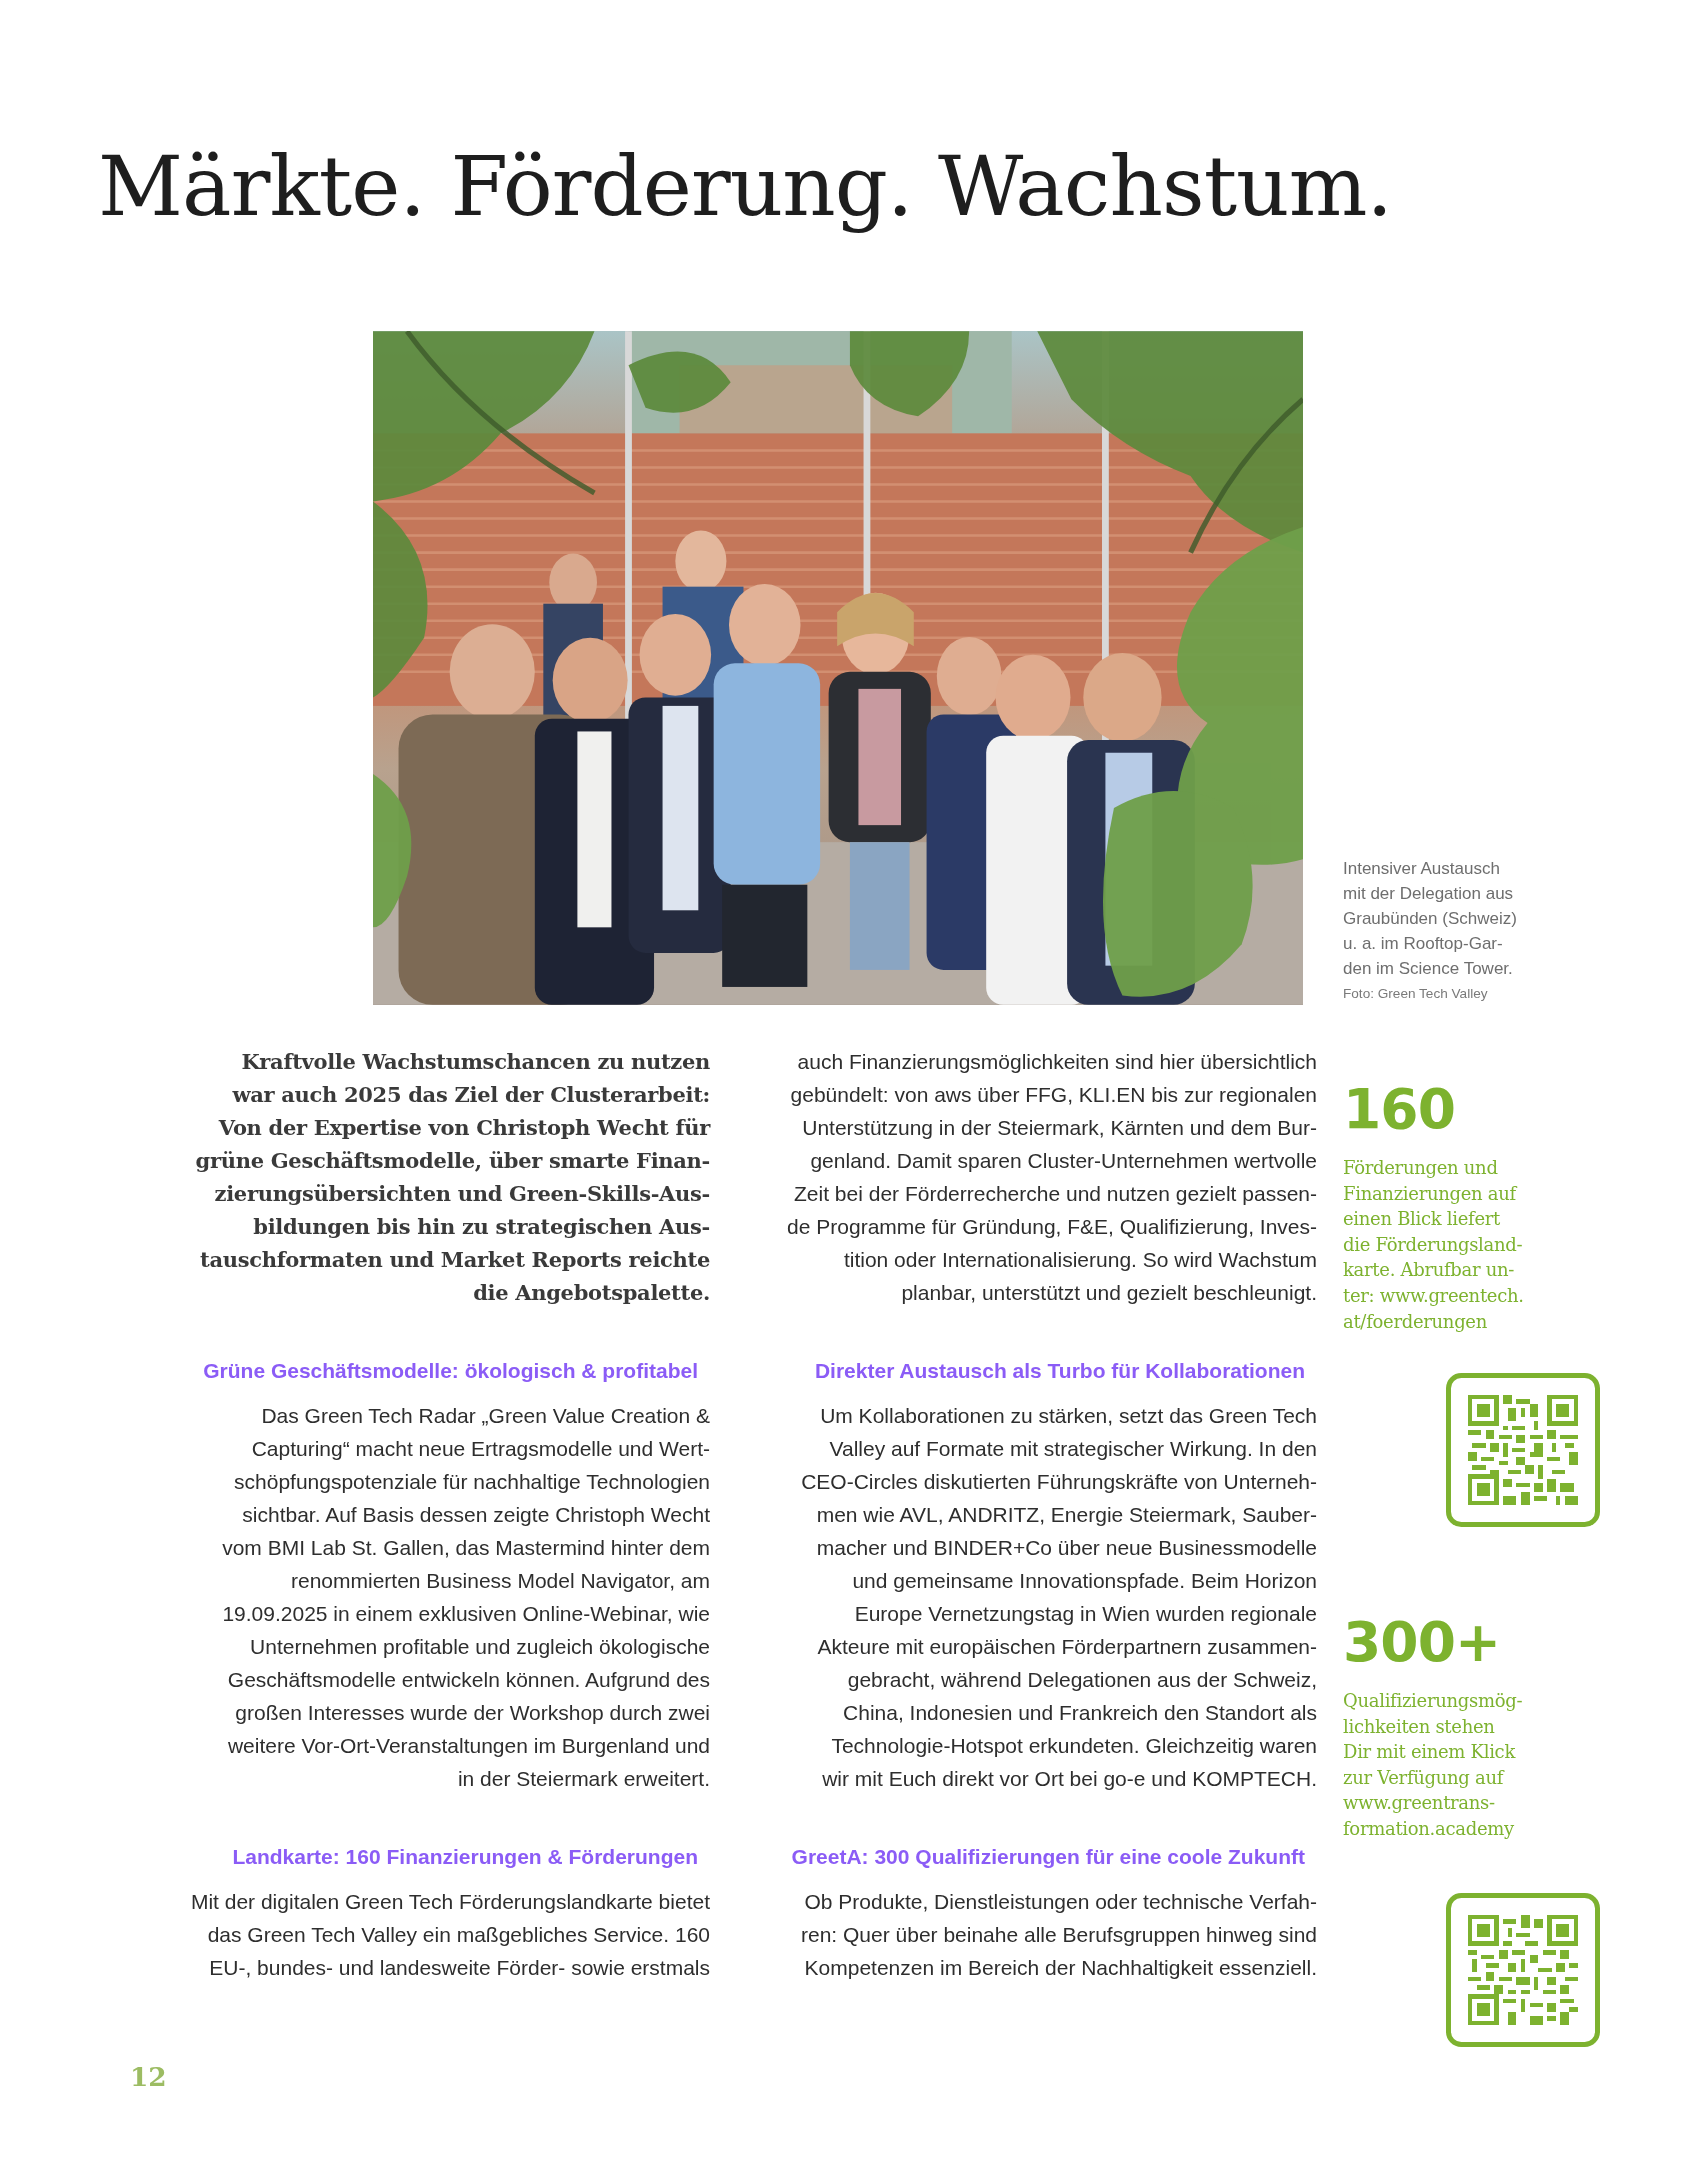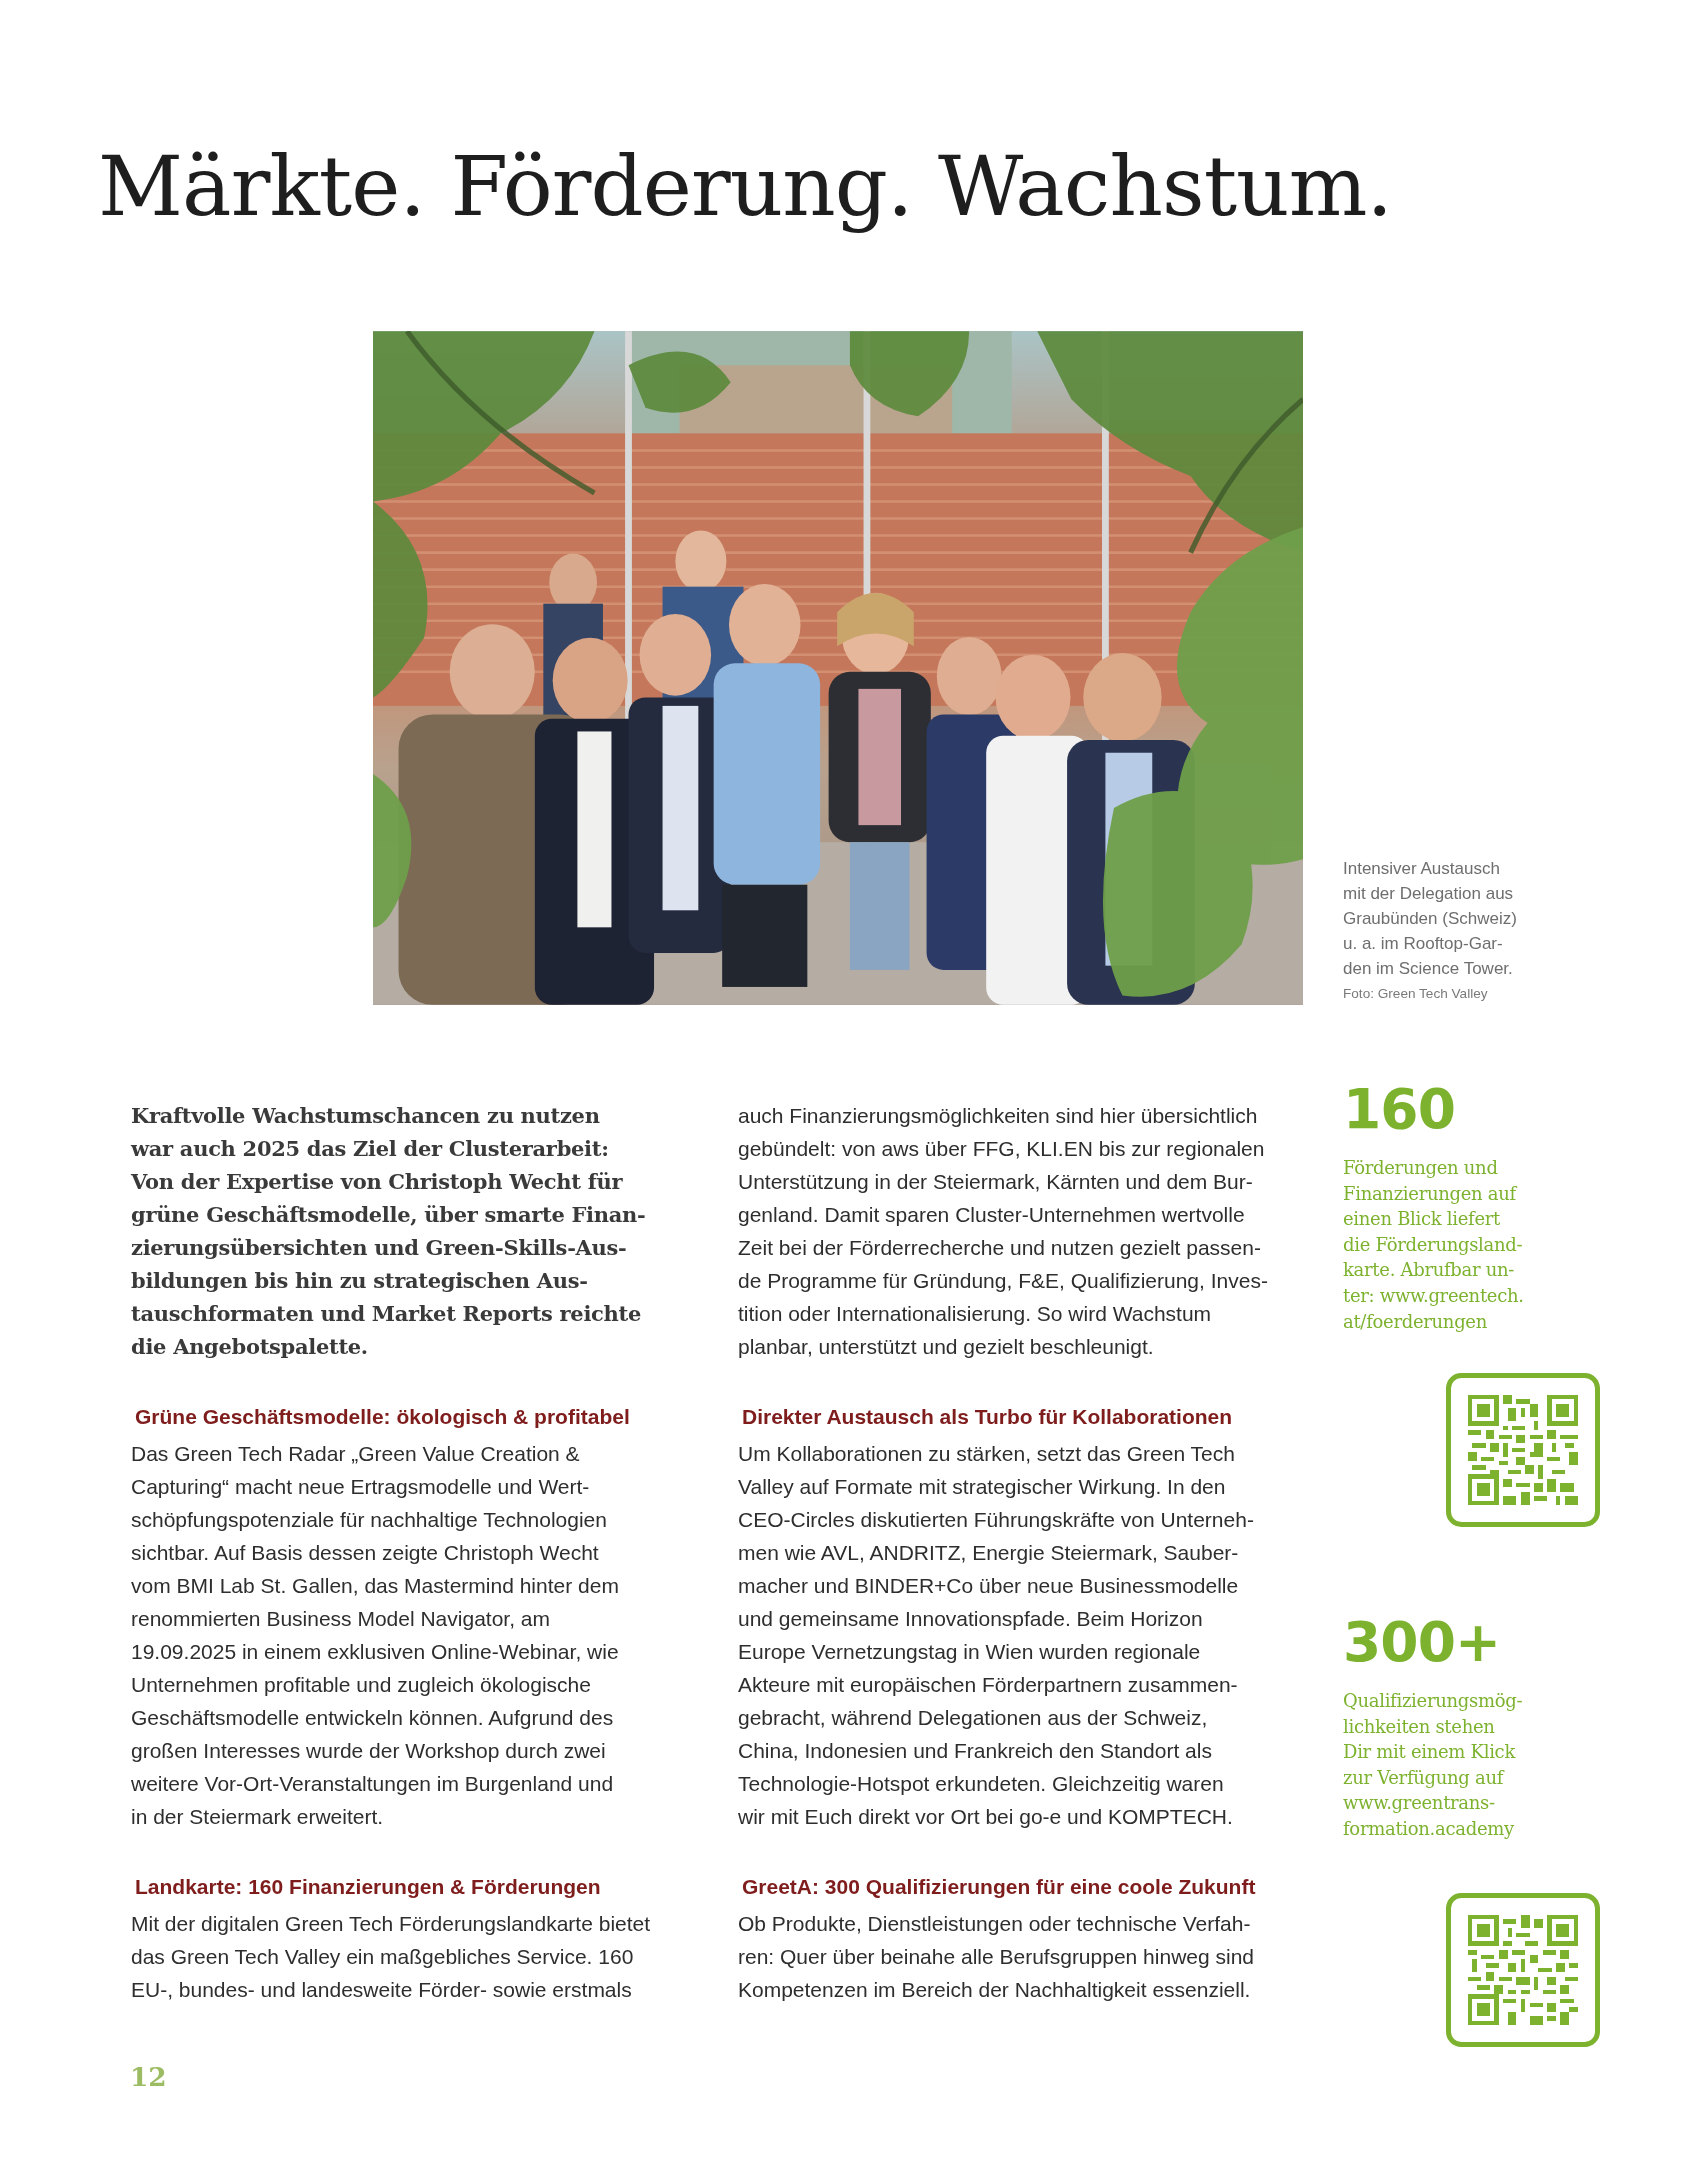--- a/index.html
+++ b/index.html
@@ -19,29 +19,29 @@
       overflow: hidden;
       background: linear-gradient(180deg, #aac4c6 0%, #b9896c 30%, #c98a6a 45%, #b8a28e 65%, #9a8a80 100%);
     }
     .photo svg { position: absolute; left: 0; top: 0; }
     .caption {
       position: absolute; left: 1343px; top: 856px; width: 204px;
       font-size: 17px; line-height: 25px; color: #6e6e6e;
     }
     .caption .credit { font-size: 13.6px; color: #7a7a7a; margin-top: 3.4px; line-height: 19px; }
 
-    .col { position: absolute; top: 1099px; width: 579px; font-size: 21px; line-height: 33px; color: #2e2e2e; }
+    .col { position: absolute; top: 1045px; width: 579px; font-size: 21px; line-height: 33px; color: #2e2e2e; text-align: right; }
     .col1 { left: 131px; }
     .col2 { left: 738px; }
     .lead {
       font-family: "DejaVu Serif", serif; font-weight: bold; font-size: 21px;
       line-height: 33px; color: #3a3a3a; margin: 0; letter-spacing: -0.3px;
     }
     .p { margin: 0; }
-    .h { font-weight: bold; margin: 4px; color: #7f1d1d; }
+    .h { font-weight: bold; margin: 12px; color: #8b5cf6; }
     .gap { height: 33px; }
     .gap-lead { height: 33px; }
 
     .side { position: absolute; left: 1343px; width: 239px; color: #7db22f; }
     .big {
       font-family: "DejaVu Sans", sans-serif; font-weight: bold;
       font-size: 55px; line-height: 68px; color: #7db22f; margin: 0; letter-spacing: -0.9px;
     }
     .side-text {
       font-family: "DejaVu Serif", serif; font-size: 18px; line-height: 25.6px;

